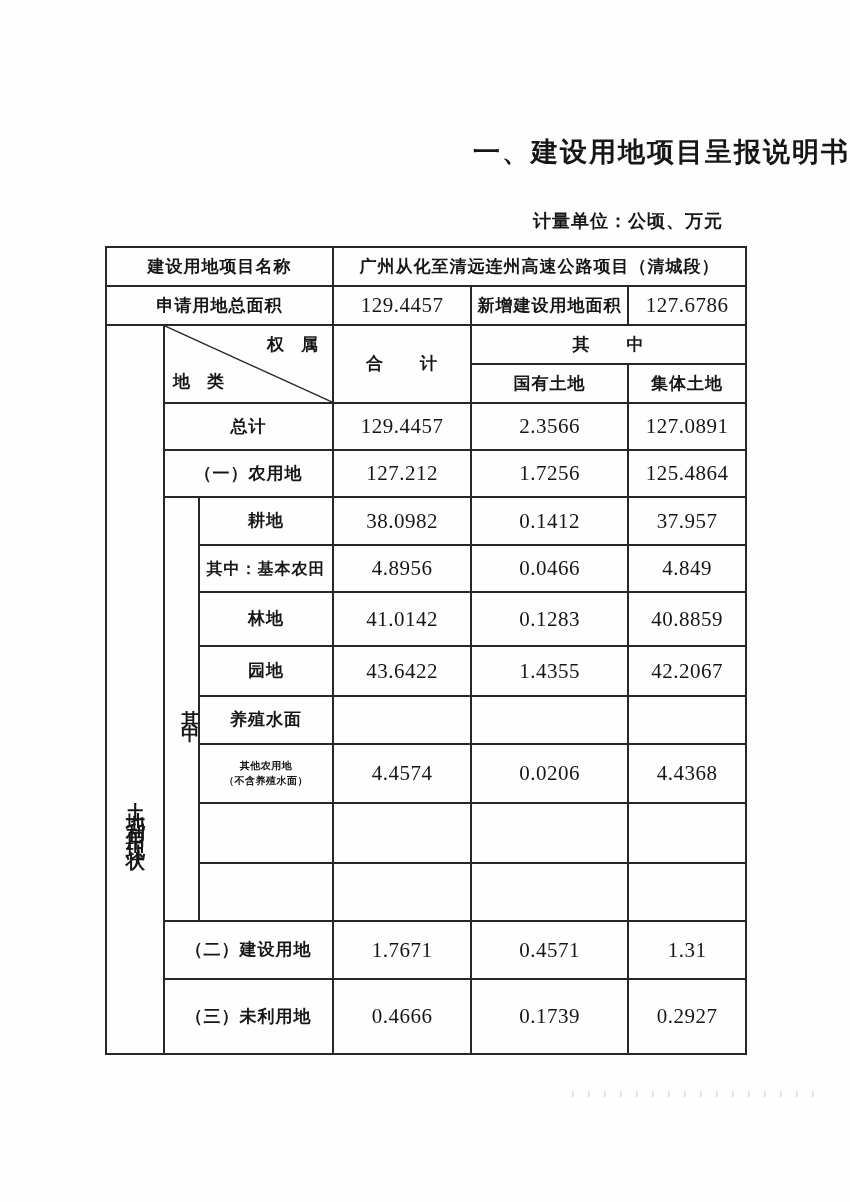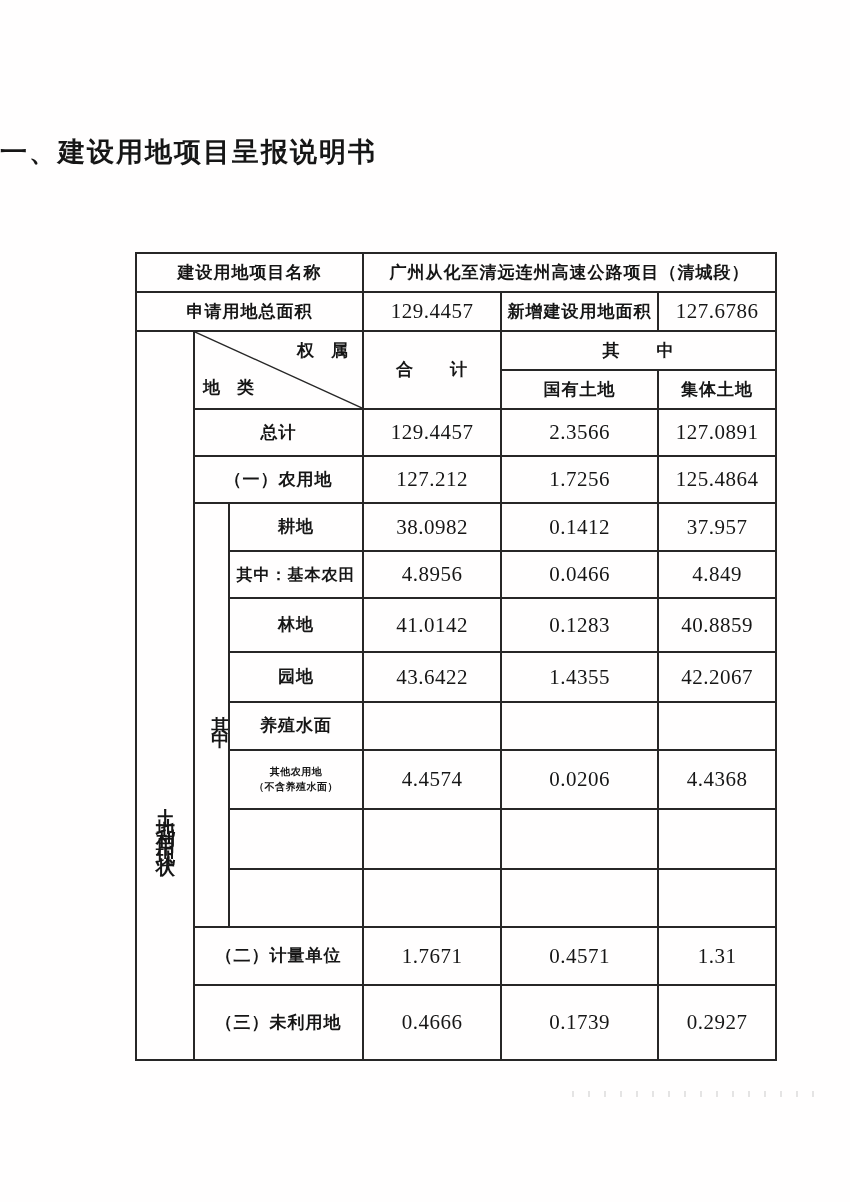--- a/index.html
+++ b/index.html
@@ -14,41 +14,40 @@
     background: #fffefe;
     overflow: hidden;
     font-family: "Liberation Serif", "DejaVu Serif", serif;
     color: #161616;
   }
   .doc-title {
     position: absolute;
     top: 134px;
     left: 0;
     width: 100%;
-    text-align: left;
+    text-align: right;
     font-size: 27px;
     font-weight: bold;
     letter-spacing: 2px;
   }
   .unit-note {
     position: absolute;
     top: 209px;
     right: 127px;
     font-size: 18px;
     font-weight: bold;
     letter-spacing: 1px;
   }
   table.form {
     position: absolute;
     left: 105px;
-    top: 252px;
+    top: 246px;
     width: 640px;
     border-collapse: collapse;
     table-layout: fixed;
-    margin-left: 30px;
   }
   table.form td {
     border: 2px solid #272727;
     text-align: center;
     vertical-align: middle;
     padding: 0;
     overflow: hidden;
   }
   .lbl {
     font-weight: bold;
@@ -144,20 +143,21 @@
     );
   }
 </style>
 </head>
 <body>
 
 <div class="page">
 
   <div class="doc-title">一、建设用地项目呈报说明书</div>
 
+  <div class="unit-note">计量单位：公顷、万元</div>
 
   <table class="form">
     <colgroup>
       <col style="width:58px">
       <col style="width:35px">
       <col style="width:134px">
       <col style="width:138px">
       <col style="width:157px">
       <col style="width:118px">
     </colgroup>
@@ -263,21 +263,21 @@
     </tr>
 
     <tr class="h58">
       <td class="lbl"></td>
       <td class="num"></td>
       <td class="num"></td>
       <td class="num"></td>
     </tr>
 
     <tr class="h58">
-      <td colspan="2" class="lbl">（二）计量单位</td>
+      <td colspan="2" class="lbl">（二）建设用地</td>
       <td class="num">1.7671</td>
       <td class="num">0.4571</td>
       <td class="num">1.31</td>
     </tr>
 
     <tr class="h57">
       <td colspan="2" class="lbl">（三）未利用地</td>
       <td class="num">0.4666</td>
       <td class="num">0.1739</td>
       <td class="num">0.2927</td>

